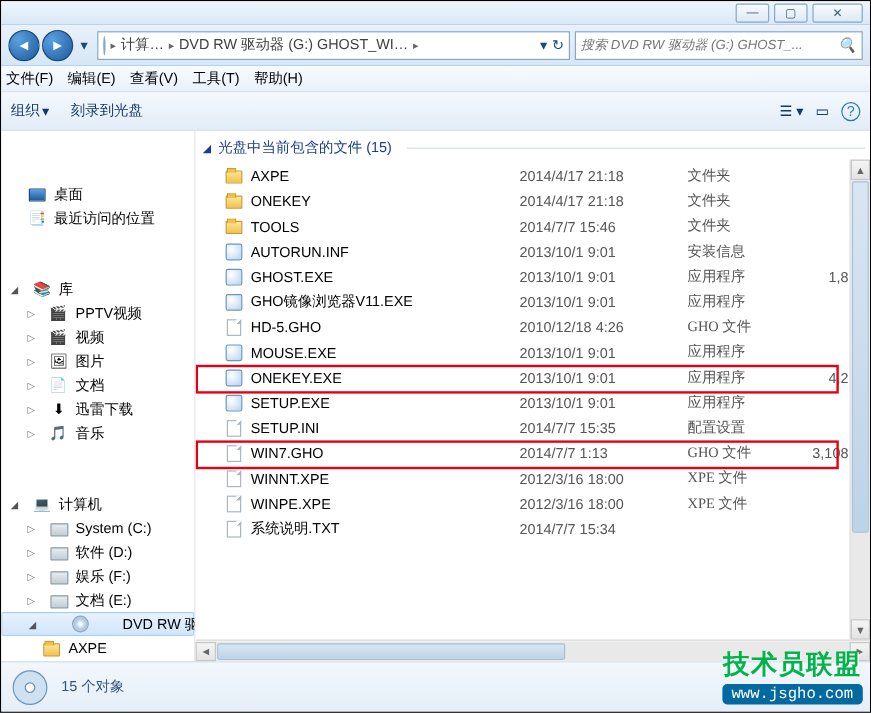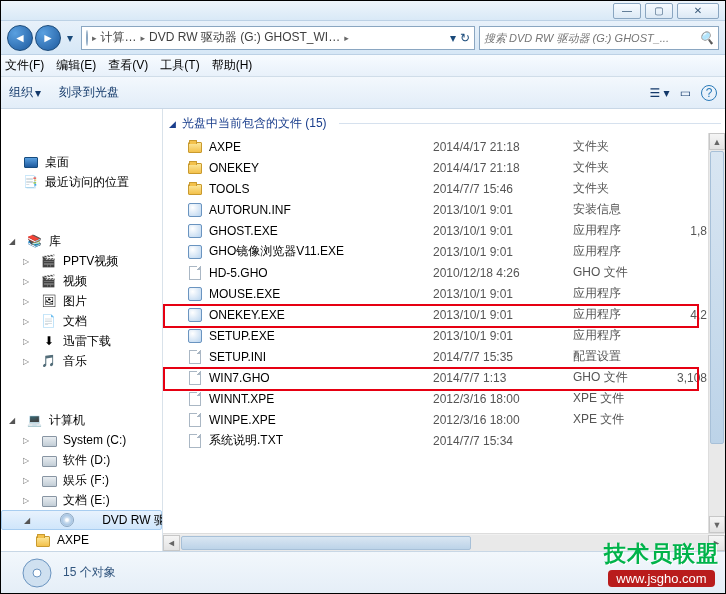--- a/index.html
+++ b/index.html
@@ -54,42 +54,42 @@
 .col-size { flex:1; text-align:right; padding-right:10px; }
 
 .grouptitle { display:flex; align-items:center; gap:6px; padding:6px 4px 4px 6px; color:#1a3e8c; }
 .grouptitle .tri { font-size:9px; }
 .grouptitle .line { flex:1; height:1px; background:#d6e1ee; margin-left:6px; }
 
 .filelist { flex:1; overflow:hidden; position:relative; }
 .filerow { height:21px; display:flex; align-items:center; padding-left:24px; }
 .filerow .fname { width:246px; display:flex; align-items:center; gap:6px; }
 .filerow .fdate { width:140px; color:#555; }
-.filerow .ftype { width:104px; color:#555; }
+.filerow .ftype { width:104px; color:#555;font-family:Liberation Serif, serif; }
 .filerow .fsize { flex:1; text-align:right; padding-right:18px; color:#555; }
 .fico { width:16px; height:16px; display:inline-flex; align-items:center; justify-content:center; }
 
 
 .hlbox { position:absolute; border:2px solid #e60012; pointer-events:none; }
 
 
 .hscroll { height:18px; background:#f0f0f0; border-top:1px solid #ddd; display:flex; align-items:center; }
 .hscroll .track { flex:1; height:16px; background:#e9e9e9; display:flex; align-items:center; }
 .hscroll .thumb { width:55%; height:14px; background:linear-gradient(#d9e6f2,#bcd3e8); border:1px solid #a7c0d8; border-radius:2px; margin-left:1px; }
 .hscroll .arr { width:17px; height:16px; background:linear-gradient(#f5f5f5,#e3e3e3); border:1px solid #c7c7c7; display:flex;align-items:center;justify-content:center; font-size:9px; color:#666; }
 
 
-.statusbar { height:42px; background:linear-gradient(#f2f7fc,#e5eef7); border-top:1px solid #c8d7e6; display:flex; align-items:center; padding:4px 20px; gap:10px; }
+.statusbar { height:42px; background:linear-gradient(#f2f7fc,#e5eef7); border-top:1px solid #c8d7e6; display:flex; align-items:center; padding:4px 8px; gap:10px; }
 .statusbar .bigico { width:32px; height:32px; }
 .statusbar .stext { color:#31557e; }
 
 
 .watermark { position:absolute; right:6px; bottom:6px; text-align:center; }
 .watermark .t1 { color:#00b34a; font-size:22px; font-weight:bold; letter-spacing:1px; text-shadow:1px 1px 0 #fff; }
-.watermark .t2 { background:#b91c1c; color:#fff; font-size:13px; padding:1px 8px; border-radius:4px; display:inline-block; margin-top:1px;}
+.watermark .t2 { background:#0369a1; color:#fff; font-size:13px; padding:1px 8px; border-radius:4px; display:inline-block; margin-top:1px;font-family:Liberation Mono, monospace;}
 
 
 .ico-folder { background: linear-gradient(#fce79a,#f3c14b); border:1px solid #c99a2e; width:14px; height:11px; border-radius:1px; position:relative; top:1px;}
 .ico-folder::before { content:""; position:absolute; top:-3px; left:0; width:6px; height:3px; background:#f3c14b; border:1px solid #c99a2e; border-bottom:none; border-radius:1px 1px 0 0;}
 .ico-file { width:12px; height:14px; background:#fff; border:1px solid #aab7c4; position:relative; }
 .ico-file::after { content:""; position:absolute; top:-1px; right:-1px; width:4px; height:4px; background:linear-gradient(135deg,#fff 50%, #aab7c4 50%); }
 .ico-exe { width:14px; height:14px; background:radial-gradient(circle at 30% 30%,#fff,#b9d4ef); border:1px solid #6a94c0; border-radius:2px;}
 .ico-disc { width:14px;height:14px;border-radius:50%;background:radial-gradient(circle,#fff 15%,#cfe0f0 30%,#a8c6e4 60%,#e7eef6 80%);border:1px solid #8aa6c1;}
 .ico-drive { width:15px;height:11px;background:linear-gradient(#e8edf1,#c2cdd6);border:1px solid #8895a3;border-radius:1px; position:relative; top:1px;}
 .ico-monitor { width:14px;height:11px;background:linear-gradient(#5aa0e0,#1e5a9e);border:1px solid #164b7e;border-radius:1px;}

